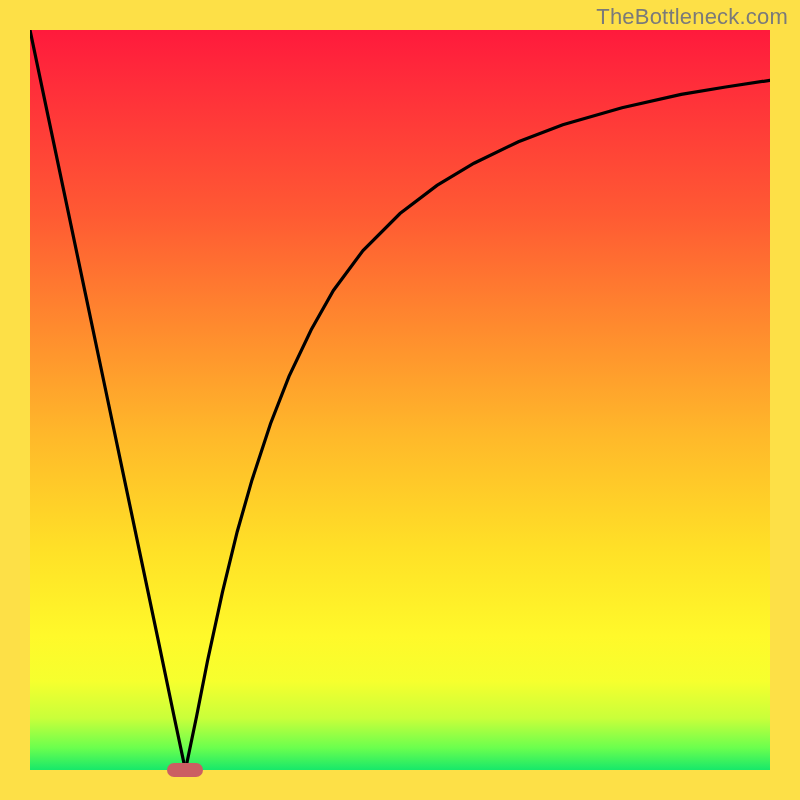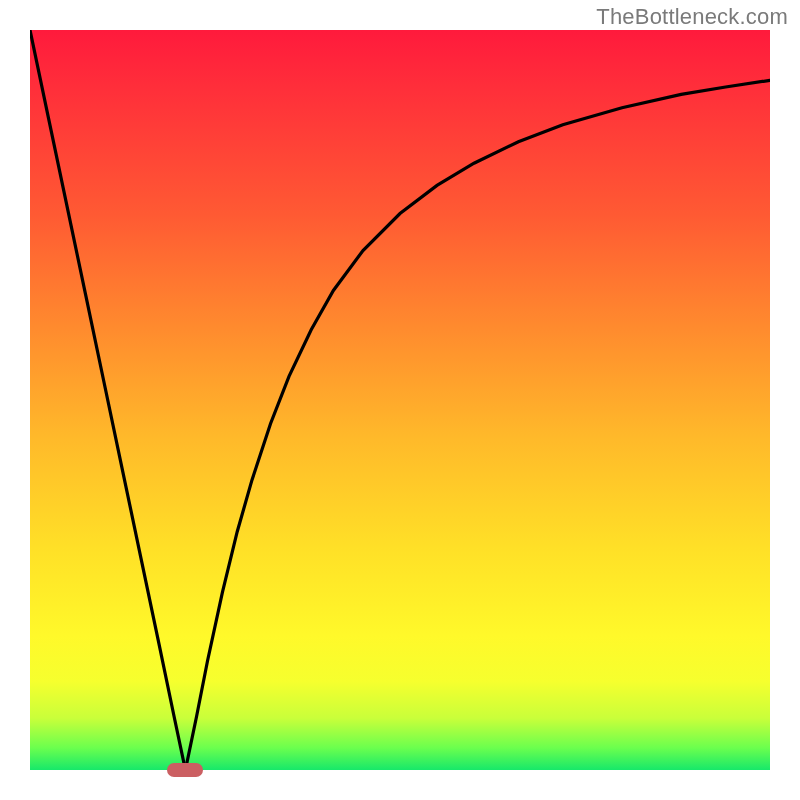--- a/index.html
+++ b/index.html
@@ -10,21 +10,21 @@
     overflow: hidden;
     background: #000;
     font-family: Arial, Helvetica, sans-serif;
   }
   .frame {
     position: absolute;
     top: 0;
     left: 0;
     width: 800px;
     height: 800px;
-    background: #ffffff;
+    background: #fde047;
   }
   .plot-area {
     position: absolute;
     top: 30px;
     left: 30px;
     width: 740px;
     height: 740px;
     
     background: linear-gradient(to bottom,
       #ff1a3c 0%,

